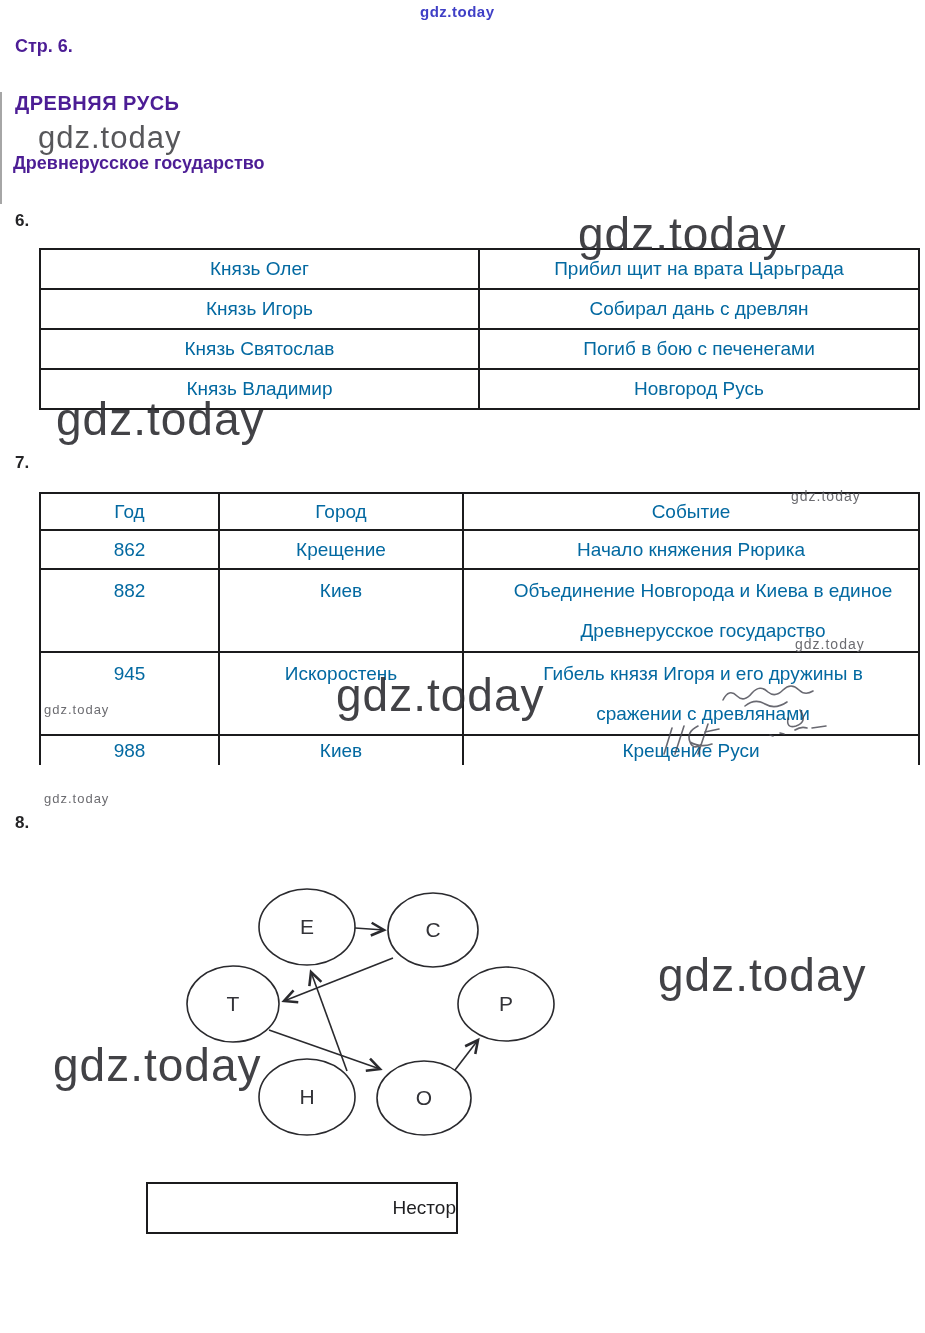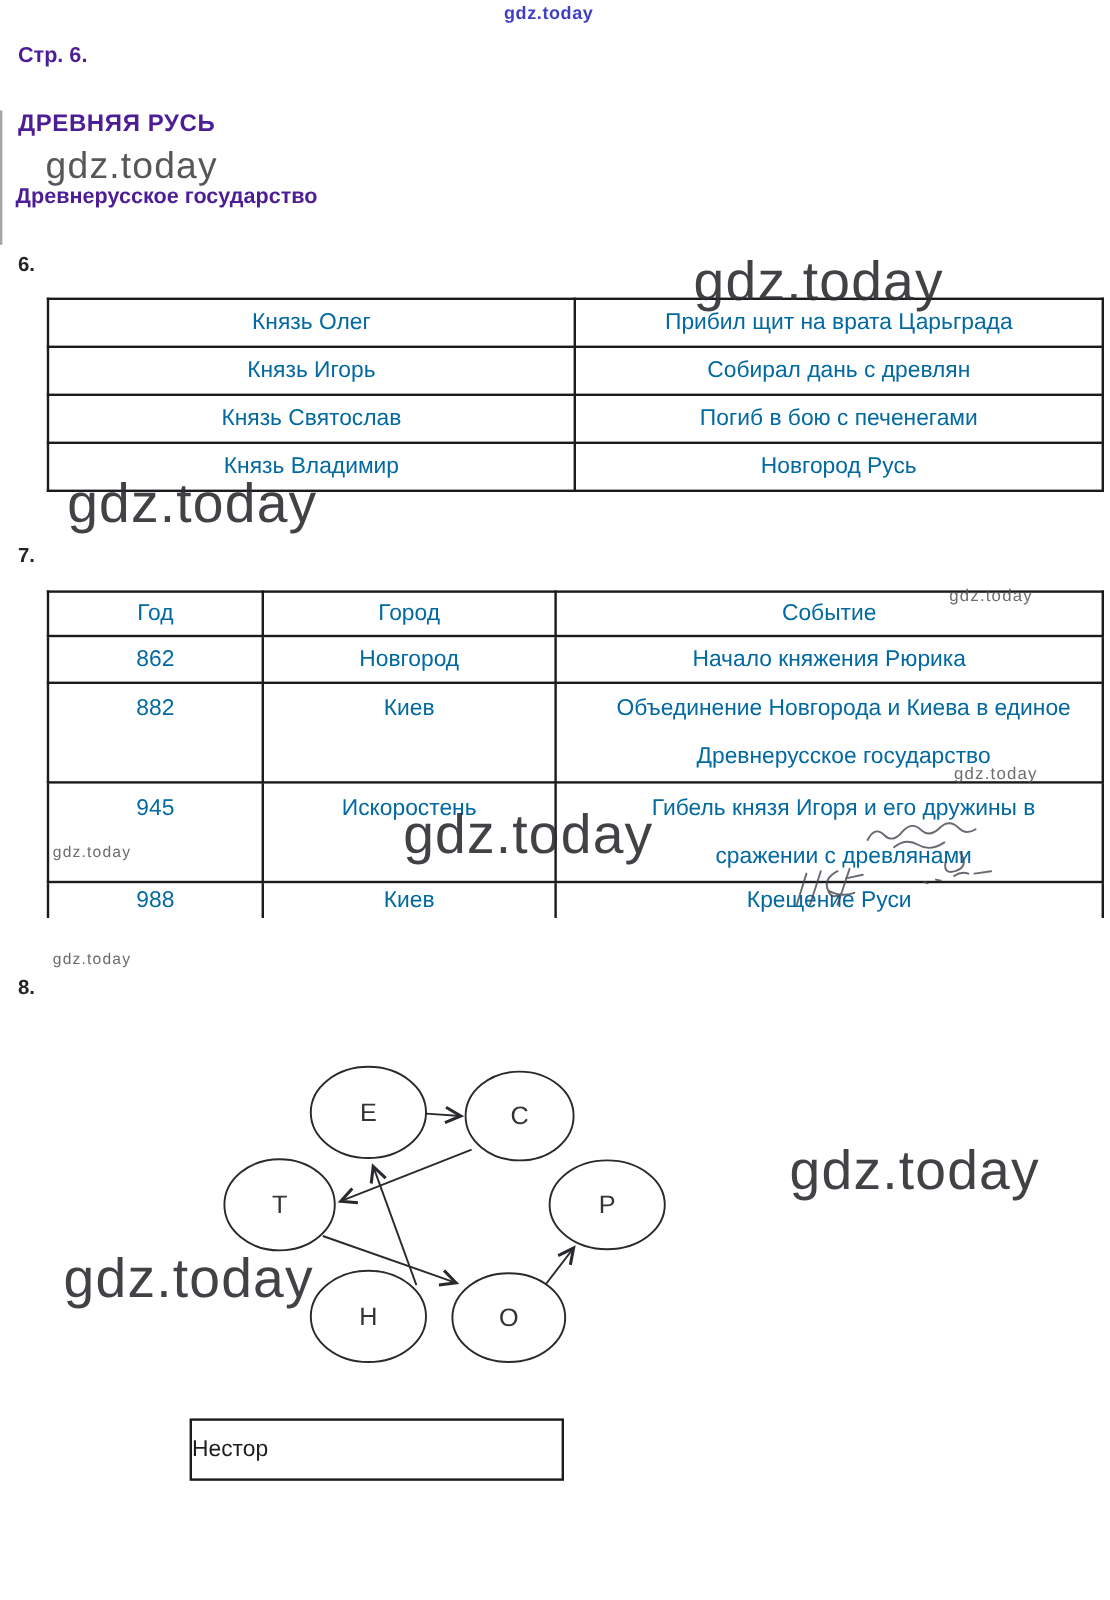--- a/index.html
+++ b/index.html
@@ -31,22 +31,22 @@
   .tbl6 td { height:38px; }
   .tbl7 { left:39px; top:492px; width:879px; }
   .row-h { height:37px; }
   .row-s { height:39px; }
   .row-tall td { height:78px; vertical-align:top; line-height:40px; padding-top:1px; }
   .row-tall td.event-cell { padding-left:42px; padding-right:18px; }
   .row-last td { height:29px; border-bottom:none; }
   
   .diagram { left:150px; top:860px; z-index:10; }
   .answer-box {
-    left:158px; top:1182px; width:308px; height:48px;
-    border:2px solid #1b1b1d; display:flex; align-items:center; justify-content:flex-start;
+    left:146px; top:1182px; width:308px; height:48px;
+    border:2px solid #1b1b1d; display:flex; align-items:center; justify-content:flex-end;
     font-size:19px; color:#1e1e20;
   }
   .scribble { left:650px; top:680px; z-index:45; opacity:.8; }
   .scan-edge { left:0; top:92px; width:2px; height:112px; background:#6a6a6a; opacity:.6; }
 </style>
 </head>
 <body>
 
 <div class="page">
 
@@ -102,21 +102,21 @@
         <col style="width:456px">
       </colgroup>
     <tbody>
         <tr class="row-h">
       <td>Год</td>
       <td>Город</td>
       <td>Событие</td>
     </tr>
     <tr class="row-s">
       <td>862</td>
-      <td>Новгород</td>
+      <td>Крещение</td>
       <td>Начало княжения Рюрика</td>
     </tr>
     <tr class="row-tall">
       <td>882</td>
       <td>Киев</td>
       <td class="event-cell">Объединение Новгорода и Киева в единое Древнерусское государство</td>
     </tr>
     <tr class="row-tall">
       <td>945</td>
       <td>Искоростень</td>

